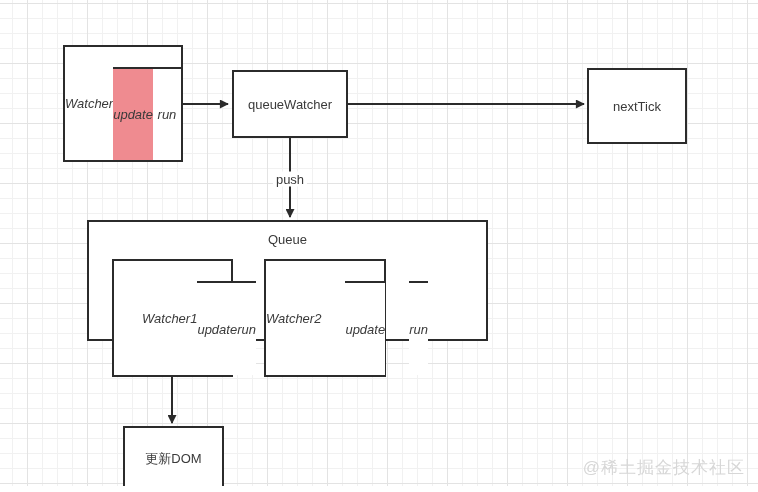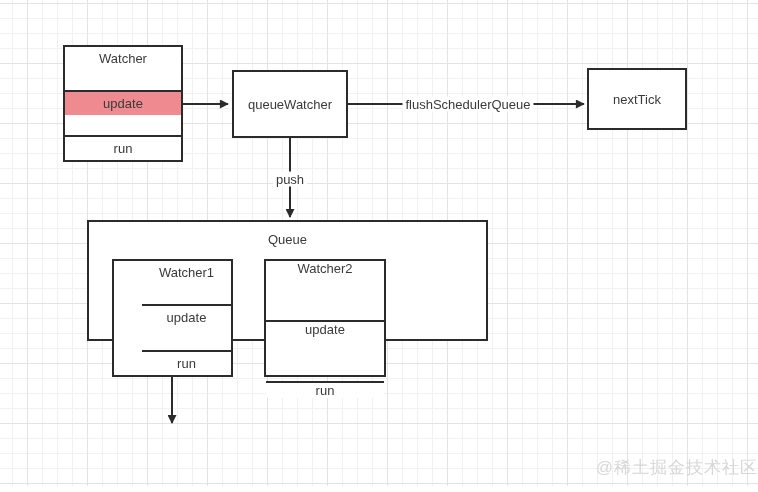--- a/index.html
+++ b/index.html
@@ -29,35 +29,35 @@
     border: 2px solid var(--color-line, #2b2b2b);
     background: #ffffff;
     z-index: 1;
   }
   .simple {
     display: flex;
     align-items: center;
     justify-content: center;
     font-size: 13px;
   }
-  .stack { display: flex; flex-direction: column; }
+  .stack { display: flex; flex-direction: row; font-style: italic; }
   .stack .row {
     flex: 1;
     display: flex;
     align-items: center;
     justify-content: center;
     font-size: 13px;
     background: #ffffff;
   }
   .stack .row + .row { border-top: 2px solid var(--color-line, #2b2b2b); margin-top: 20px; }
   .stack .row.highlight { background: var(--color-highlight, #ef8b90); }
 
   .watcher-node  { left: 63px;  top: 45px;  width: 120px; height: 117px; }
   .queue-watcher { left: 232px; top: 70px;  width: 116px; height: 68px;  }
-  .next-tick     { left: 587px; top: 68px;  width: 100px; height: 62px;  }
+  .next-tick     { left: 587px; top: 68px;  width: 100px; height: 76px;  }
   .queue-node    { left: 87px;  top: 220px; width: 401px; height: 121px; }
   .queue-title   {
     position: absolute; top: 10px; left: 0; right: 0;
     text-align: center; font-size: 13px;
   }
   .watcher1 { left: 23px;  top: 37px; width: 121px; height: 118px; padding-left: 28px; }
   .watcher2 { left: 175px; top: 37px; width: 122px; height: 118px; gap: 24px; }
   .dom-node { left: 123px; top: 426px; width: 101px; height: 66px; }
 
   .arrows {
@@ -75,21 +75,21 @@
     padding: 0 3px;
     font-size: 13px;
     white-space: nowrap;
     z-index: 3;
   }
   .edge-label.flush { left: 468px; top: 104px; }
   .edge-label.push  { left: 290px; top: 179px; text-align: right; }
 
   .watermark {
     position: absolute;
-    right: 0; top: 456px;
+    right: 13px; top: 456px;
     font-size: 17px;
     color: var(--color-watermark, #d7d7d7);
     letter-spacing: 1px;
     z-index: 3;
   }
 </style>
 </head>
 <body>
 
 <div class="canvas">
@@ -111,31 +111,31 @@
       <div class="row">update</div>
       <div class="row">run</div>
     </div>
     <div class="box stack watcher2">
       <div class="row">Watcher2</div>
       <div class="row">update</div>
       <div class="row">run</div>
     </div>
   </div>
 
+  <div class="box simple dom-node">更新DOM</div>
 
   <svg class="arrows" xmlns="http://www.w3.org/2000/svg">
     <defs>
       <marker id="arrowhead" viewBox="0 0 10 10" refX="9" refY="5" markerWidth="10" markerHeight="9" markerUnits="userSpaceOnUse" orient="auto-start-reverse">
         <path d="M0,0 L10,5 L0,10 z"></path>
       </marker>
     </defs>
     <line x1="183" y1="104" x2="228" y2="104" marker-end="url(#arrowhead)"></line>
     <line x1="348" y1="104" x2="584" y2="104" marker-end="url(#arrowhead)"></line>
     <line x1="290" y1="138" x2="290" y2="217" marker-end="url(#arrowhead)"></line>
     <line x1="172" y1="377" x2="172" y2="423" marker-end="url(#arrowhead)"></line>
   </svg>
 
-  <div class="edge-label flush">flushSchedulerQueue</div>
   <div class="edge-label push">push</div>
 
   <div class="watermark">@稀土掘金技术社区</div>
 
 </div>
 
 </body></html>

